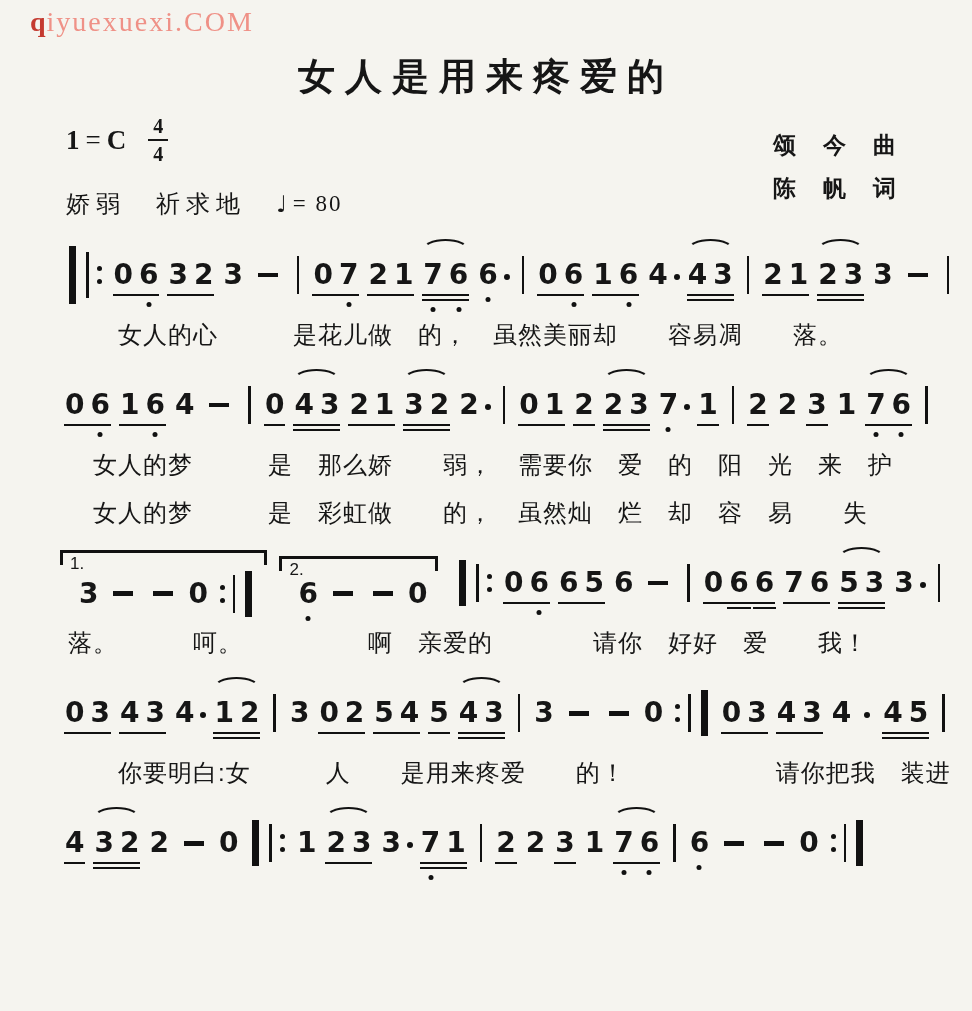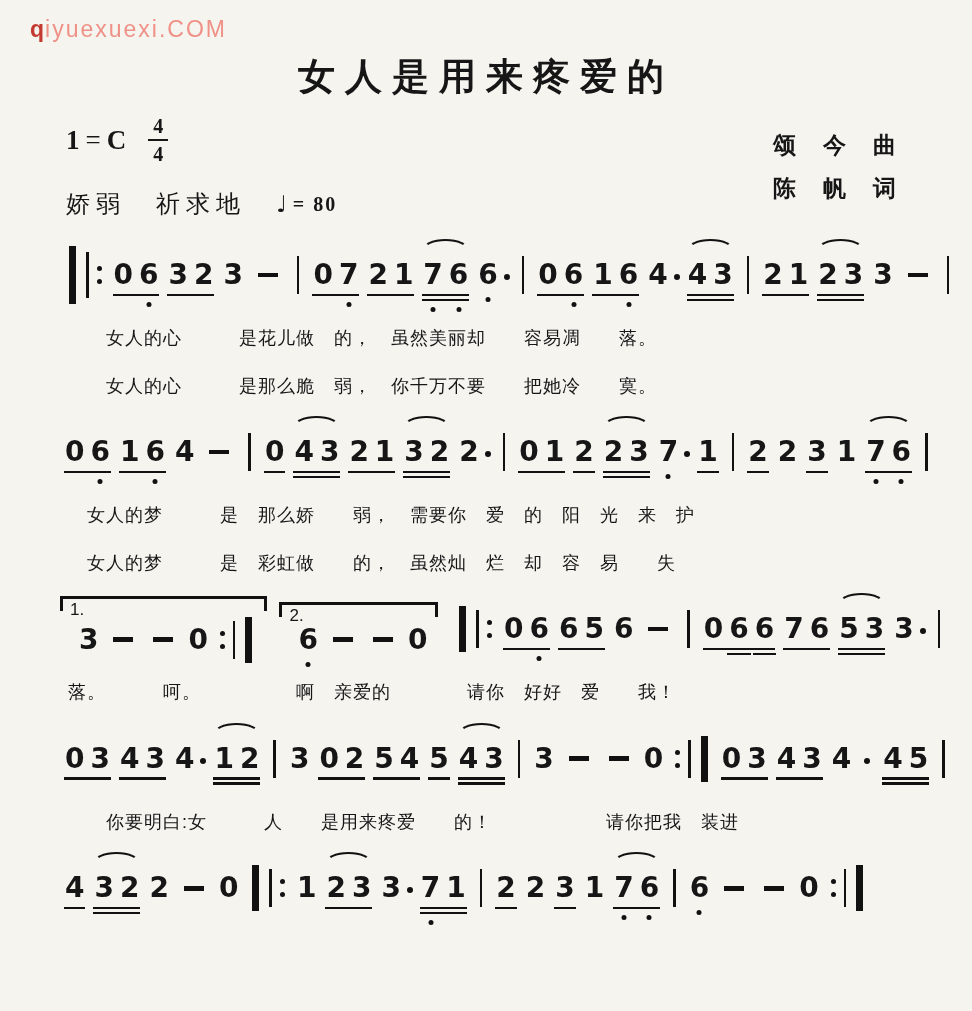--- a/index.html
+++ b/index.html
@@ -2,32 +2,32 @@
 <html><head>
 <meta charset="utf-8">
 <style>
   html,body{margin:0;padding:0;}
   body{
     width:972px;height:1011px;overflow:hidden;position:relative;
     background:#f5f4ef;color:#161616;
     font-family:"Liberation Sans","DejaVu Sans",sans-serif;
   }
   
-  .watermark{position:absolute;top:16px;left:30px;font-size:23px;font-weight:700;letter-spacing:1px;}
+  .watermark{position:absolute;top:6px;left:30px;font-size:28px;font-weight:700;letter-spacing:1px;font-family:Liberation Serif, serif;}
   .watermark .wm-rest{font-weight:400;letter-spacing:2px;}
   .title{text-align:center;margin:52px 0 0 0;font-size:37px;font-weight:600;letter-spacing:10px;}
   .meta{display:flex;justify-content:space-between;margin:14px 74px 0 66px;}
   .keysig{font-family:"Liberation Serif","DejaVu Serif",serif;font-size:27px;font-weight:700;display:flex;align-items:center;}
   .keysig .eq{margin:0 6px;font-weight:400;}
   .frac{display:inline-flex;flex-direction:column;align-items:center;font-size:20px;line-height:1;margin-left:22px;}
   .frac .top{padding:0 5px 3px;border-bottom:2px solid #161616;}
   .frac .bot{padding-top:3px;}
   .tempo{margin-top:24px;font-size:24px;letter-spacing:6px;display:flex;align-items:center;justify-content:center;}
   .tempo .note-sym{font-family:"DejaVu Sans",sans-serif;font-size:23px;letter-spacing:0;margin-left:30px;}
-  .tempo .bpm{font-family:"Liberation Serif","DejaVu Serif",serif;font-size:20px;letter-spacing:2px;font-weight:700;margin-left:6px;}
+  .tempo .bpm{font-family:"Liberation Serif","DejaVu Serif",serif;font-size:23px;letter-spacing:2px;font-weight:400;margin-left:6px;}
   .credits{text-align:right;font-size:23px;font-weight:600;margin-top:8px;line-height:1.85;letter-spacing:2px;}
   
   .score{margin:26px 0 0 60px;}
   .sys{margin-bottom:24px;}
   .mline{display:flex;align-items:center;height:58px;margin-top:14px;}
   .grp{position:relative;display:inline-flex;margin:0 2px;}
   .nt{position:relative;font-weight:700;font-size:28px;line-height:34px;padding:0 3px;font-family:"DejaVu Sans",sans-serif;}
   .l,.xl{position:absolute;left:2px;right:2px;height:2.5px;background:#111;}
   .xl{left:1px;right:1px;}
   .ld{position:absolute;left:50%;transform:translateX(-50%);width:5px;height:5px;border-radius:50%;background:#111;}
@@ -40,21 +40,21 @@
   .bar.thick{width:7px;height:46px;}
   .bar.t1{height:58px;}
   .bar.t2{height:46px;}
   .rdots{display:flex;flex-direction:column;justify-content:center;gap:8px;height:38px;margin:0 3px;}
   .rdots i{width:5px;height:5px;border-radius:50%;background:#111;display:block;}
   .volta{position:relative;display:inline-flex;align-items:center;border-top:3px solid #111;padding:18px 6px 0 14px;margin:0 12px 0 0;}
   .volta::before,.volta::after{content:"";position:absolute;top:-3px;width:3px;height:15px;background:#111;}
   .volta::before{left:0;}
   .volta::after{right:0;}
   .vlabel{position:absolute;top:1px;left:10px;font-size:17px;}
-  .lyr{font-size:18px;letter-spacing:1px;margin:22px 0 0 8px;line-height:1.42;white-space:pre;}
+  .lyr{font-size:24px;letter-spacing:1px;margin:14px 0 0 8px;line-height:1.42;white-space:pre;}
 </style>
 </head>
 <body style="background: rgb(245, 244, 239); color: rgb(22, 22, 22);">
 
 <div class="watermark"><span class="wm-q" style="color: rgb(196, 58, 48);">q</span><span class="wm-rest" style="color: rgb(239, 145, 135);">iyuexuexi.COM</span></div>
 
 <div class="title">女人是用来疼爱的</div>
 
 <div class="meta">
   <div>
@@ -173,21 +173,20 @@
           <span class="nt">3</span>
         </span>
         <span class="grp">
           <i class="dash"></i>
         </span>
         <span class="bargrp">
           <i class="bar"></i>
         </span>
       </div>
       <div class="lyr">　　女人的心　　　是花儿做　的，　虽然美丽却　　容易凋　　落。</div>
-      <div class="lyr">　　女人的心　　　是那么脆　弱，　你千万不要　　把她冷　　寞。</div>
     </div>
     <div class="sys">
       <div class="mline">
         <span class="grp">
           <span class="nt">0</span>
           <span class="nt">6<i class="ld" style="bottom: -15px;"></i></span>
           <i class="l" style="bottom: -4px;"></i>
         </span>
         <span class="grp">
           <span class="nt">1</span>

